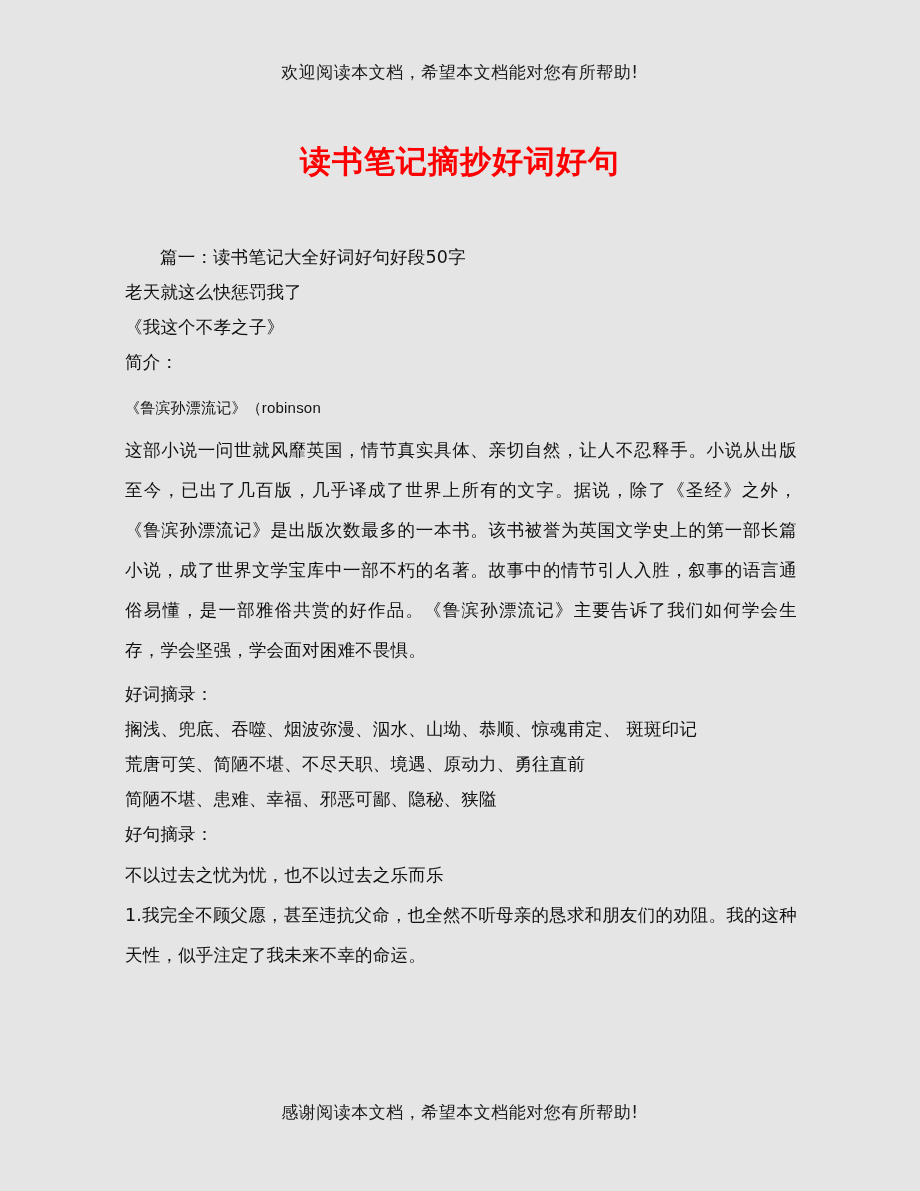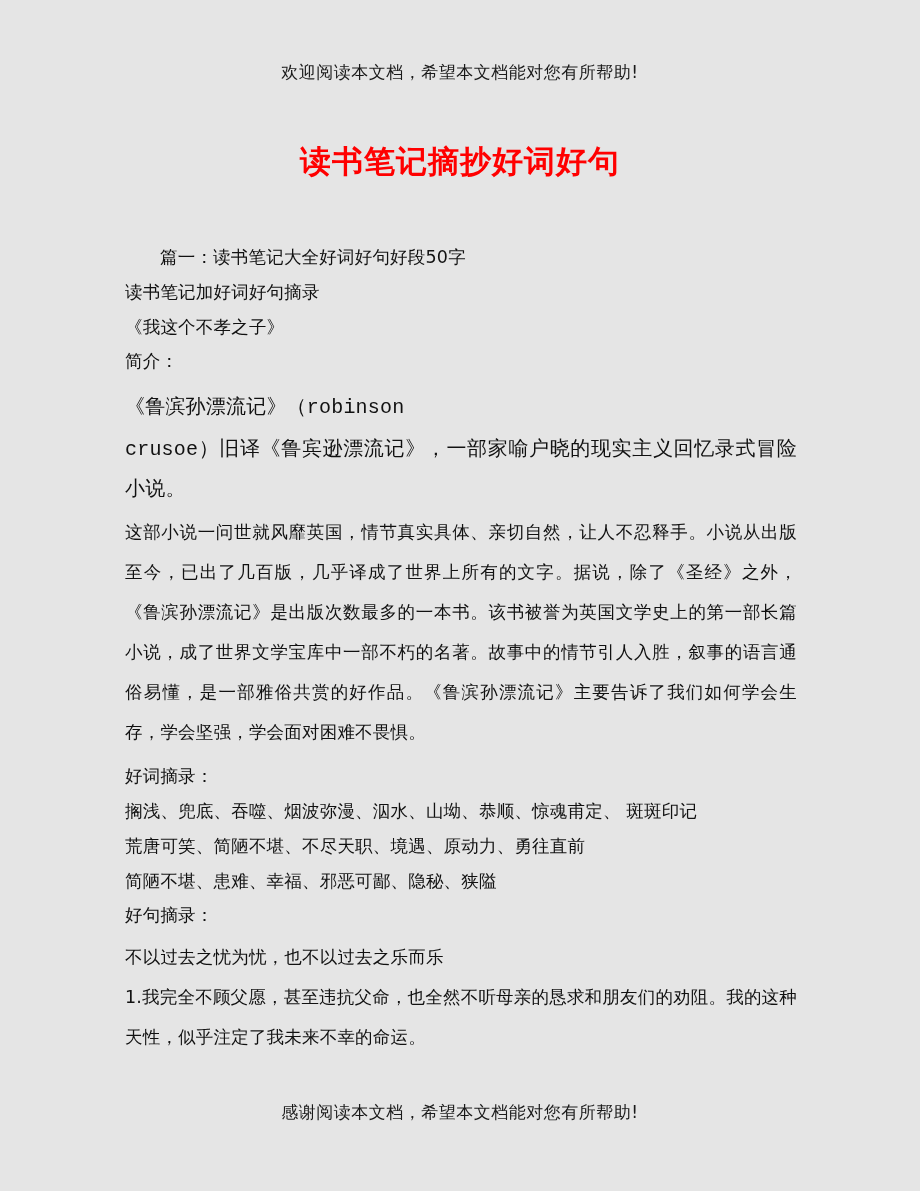--- a/index.html
+++ b/index.html
@@ -70,25 +70,24 @@
     margin-bottom: 2px;
   }
   .indent2 {
     text-indent: 2em;
   }
   .gap-above {
     margin-top: 9px;
   }
   .gap-below {
     margin-bottom: 10px;
-    font-family: Liberation Mono, monospace;
   }
   .latin {
-    font-family: Liberation Mono, monospace;
-    font-size: 20px;
+    font-family: Liberation Sans, sans-serif;
+    font-size: 15px;
   }
   .doc-footer {
     position: absolute;
     top: 1100px;
     left: 0;
     width: 920px;
     text-align: center;
     font-size: 17px;
     line-height: 24px;
     color: #1a1a1a;
@@ -101,29 +100,28 @@
 <div class="page">
 
   <div class="doc-header">欢迎阅读本文档，希望本文档能对您有所帮助!</div>
 
   <h1 class="doc-title">读书笔记摘抄好词好句</h1>
 
   <div class="doc-body">
 
     <p class="para tight indent2">篇一：读书笔记大全好词好句好段50字</p>
 
-    <p class="para tight">读书笔记加好词好句摘录</p>
+    <p class="para tight">老天就这么快惩罚我了</p>
 
     <p class="para tight">《我这个不孝之子》</p>
 
     <p class="para tight gap-below">简介：</p>
 
     <p class="para loose latin">《鲁滨孙漂流记》（robinson</p>
 
-    <p class="para loose latin">crusoe）旧译《鲁宾逊漂流记》，一部家喻户晓的现实主义回忆录式冒险小说。</p>
 
     <p class="para loose">这部小说一问世就风靡英国，情节真实具体、亲切自然，让人不忍释手。小说从出版至今，已出了几百版，几乎译成了世界上所有的文字。据说，除了《圣经》之外，《鲁滨孙漂流记》是出版次数最多的一本书。该书被誉为英国文学史上的第一部长篇小说，成了世界文学宝库中一部不朽的名著。故事中的情节引人入胜，叙事的语言通俗易懂，是一部雅俗共赏的好作品。《鲁滨孙漂流记》主要告诉了我们如何学会生存，学会坚强，学会面对困难不畏惧。</p>
 
     <p class="para tight gap-above">好词摘录：</p>
 
     <p class="para tight">搁浅、兜底、吞噬、烟波弥漫、泅水、山坳、恭顺、惊魂甫定、 斑斑印记</p>
 
 
     <p class="para tight">荒唐可笑、简陋不堪、不尽天职、境遇、原动力、勇往直前</p>
 

